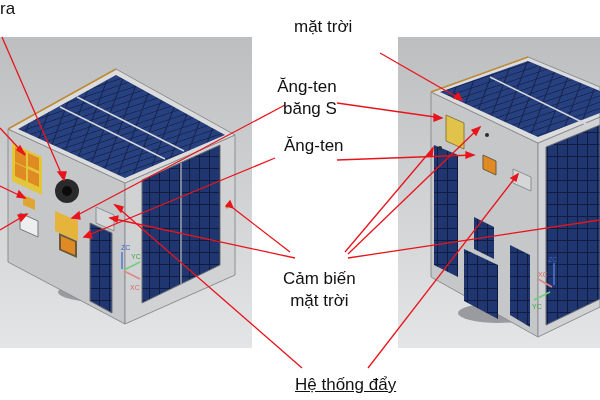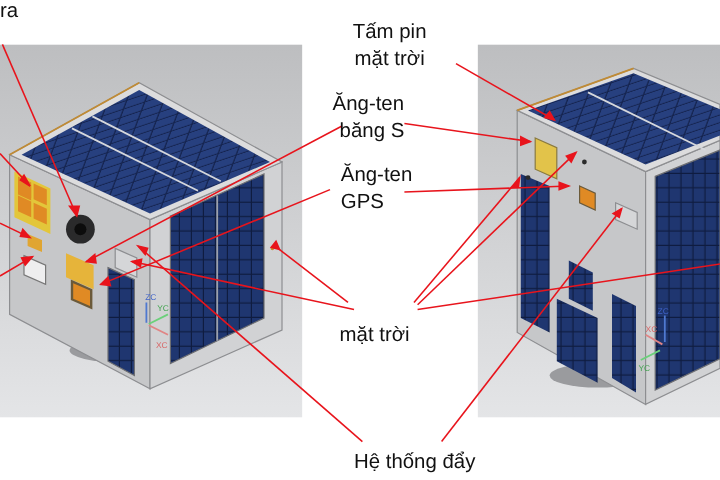--- a/index.html
+++ b/index.html
@@ -182,29 +182,28 @@
     <polygon points="25,155 17,150 20,146"></polygon>
     <polygon points="25,198 17,197 19,191"></polygon>
     <polygon points="27,214 21,221 18,215"></polygon>
   </g>
 </svg>
 
 <div class="label" style="left:0; top:-2px; text-align:left;">
   <span>ra</span>
 </div>
 <div class="label" style="left:294px; top:16px;">
-  <span>Tấm pin</span>
   <span>mặt trời</span>
 </div>
 <div class="label" style="left:277px; top:76px;">
   <span>Ăng-ten</span>
   <span style="text-align:center;padding-left:6px;">băng S</span>
 </div>
 <div class="label" style="left:284px; top:135px; text-align:left;">
   <span>Ăng-ten</span>
-  <span>GPS</span>
 </div>
 <div class="label" style="left:283px; top:268px;">
+  <span>Cảm biến</span>
   <span>mặt trời</span>
 </div>
-<div class="label" style="left:295px; top:374px;">
+<div class="label" style="left:295px; top:374px;text-decoration:underline;">
   <span>Hệ thống đẩy</span>
 </div>
 
 </body></html>

